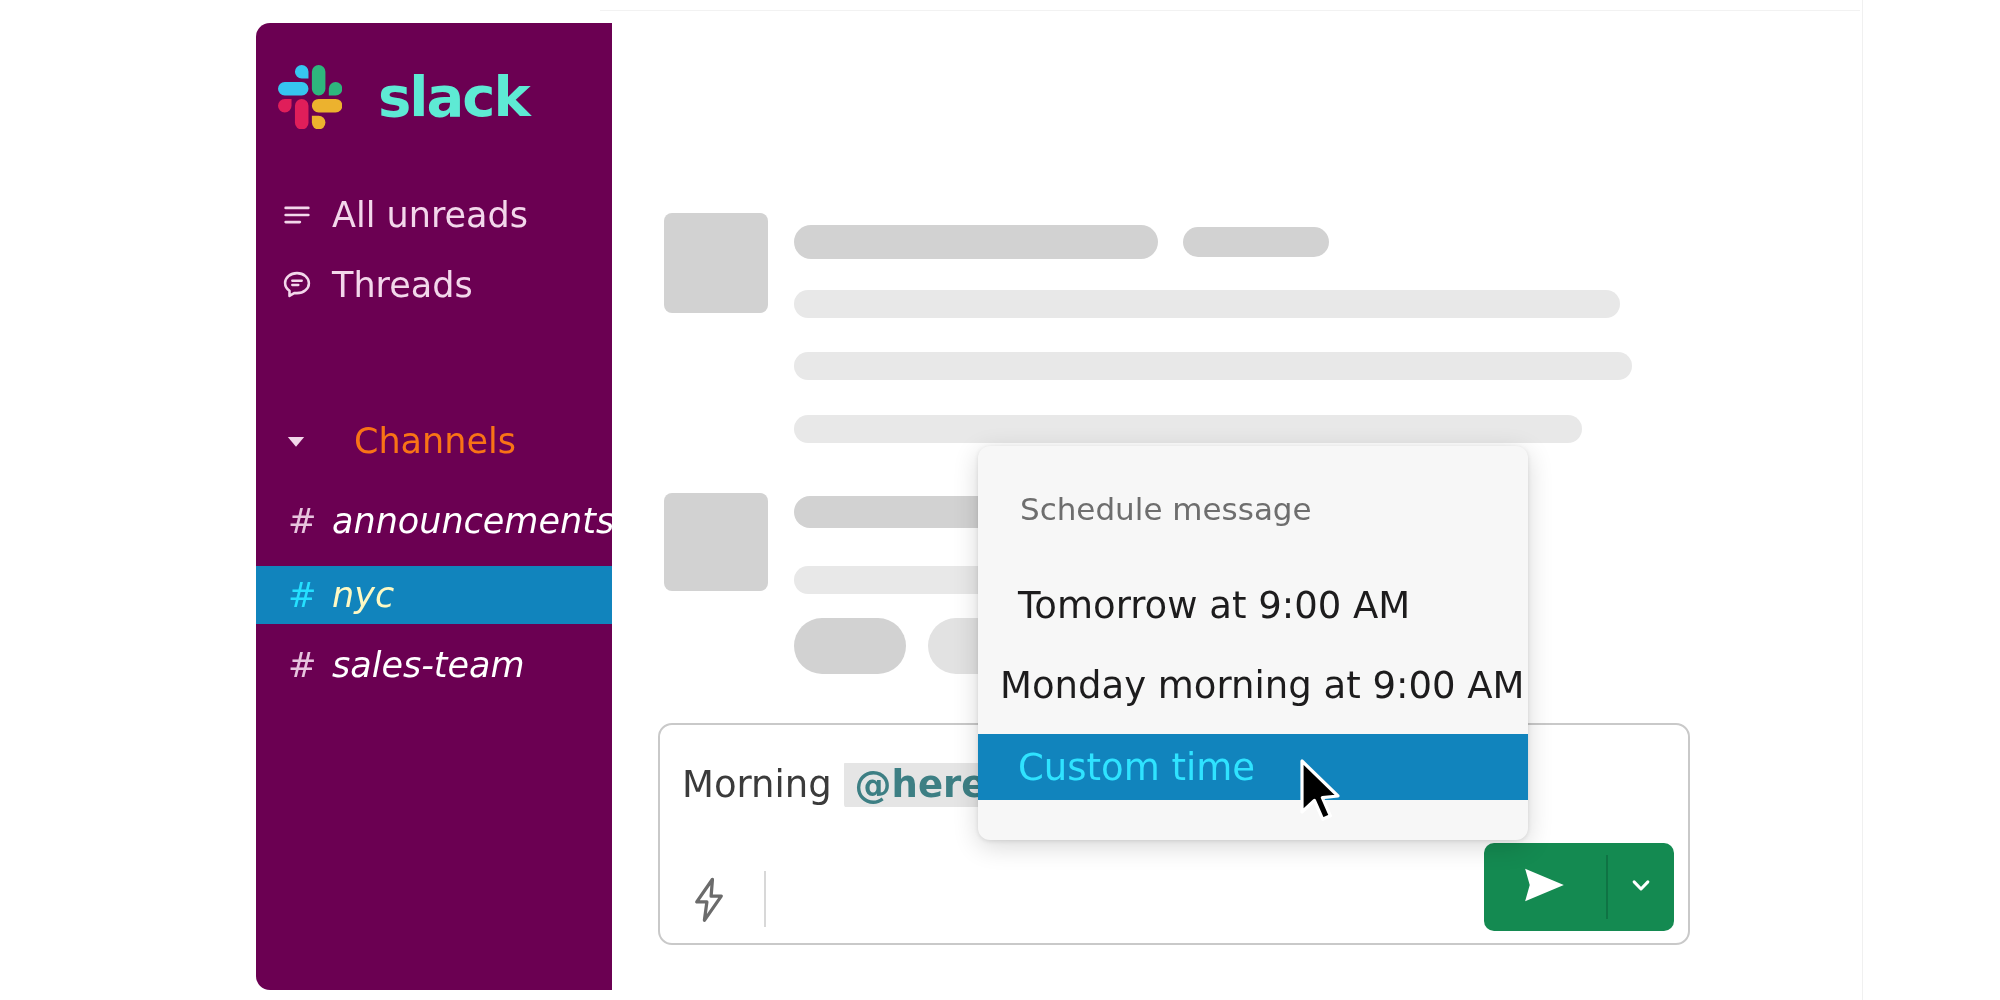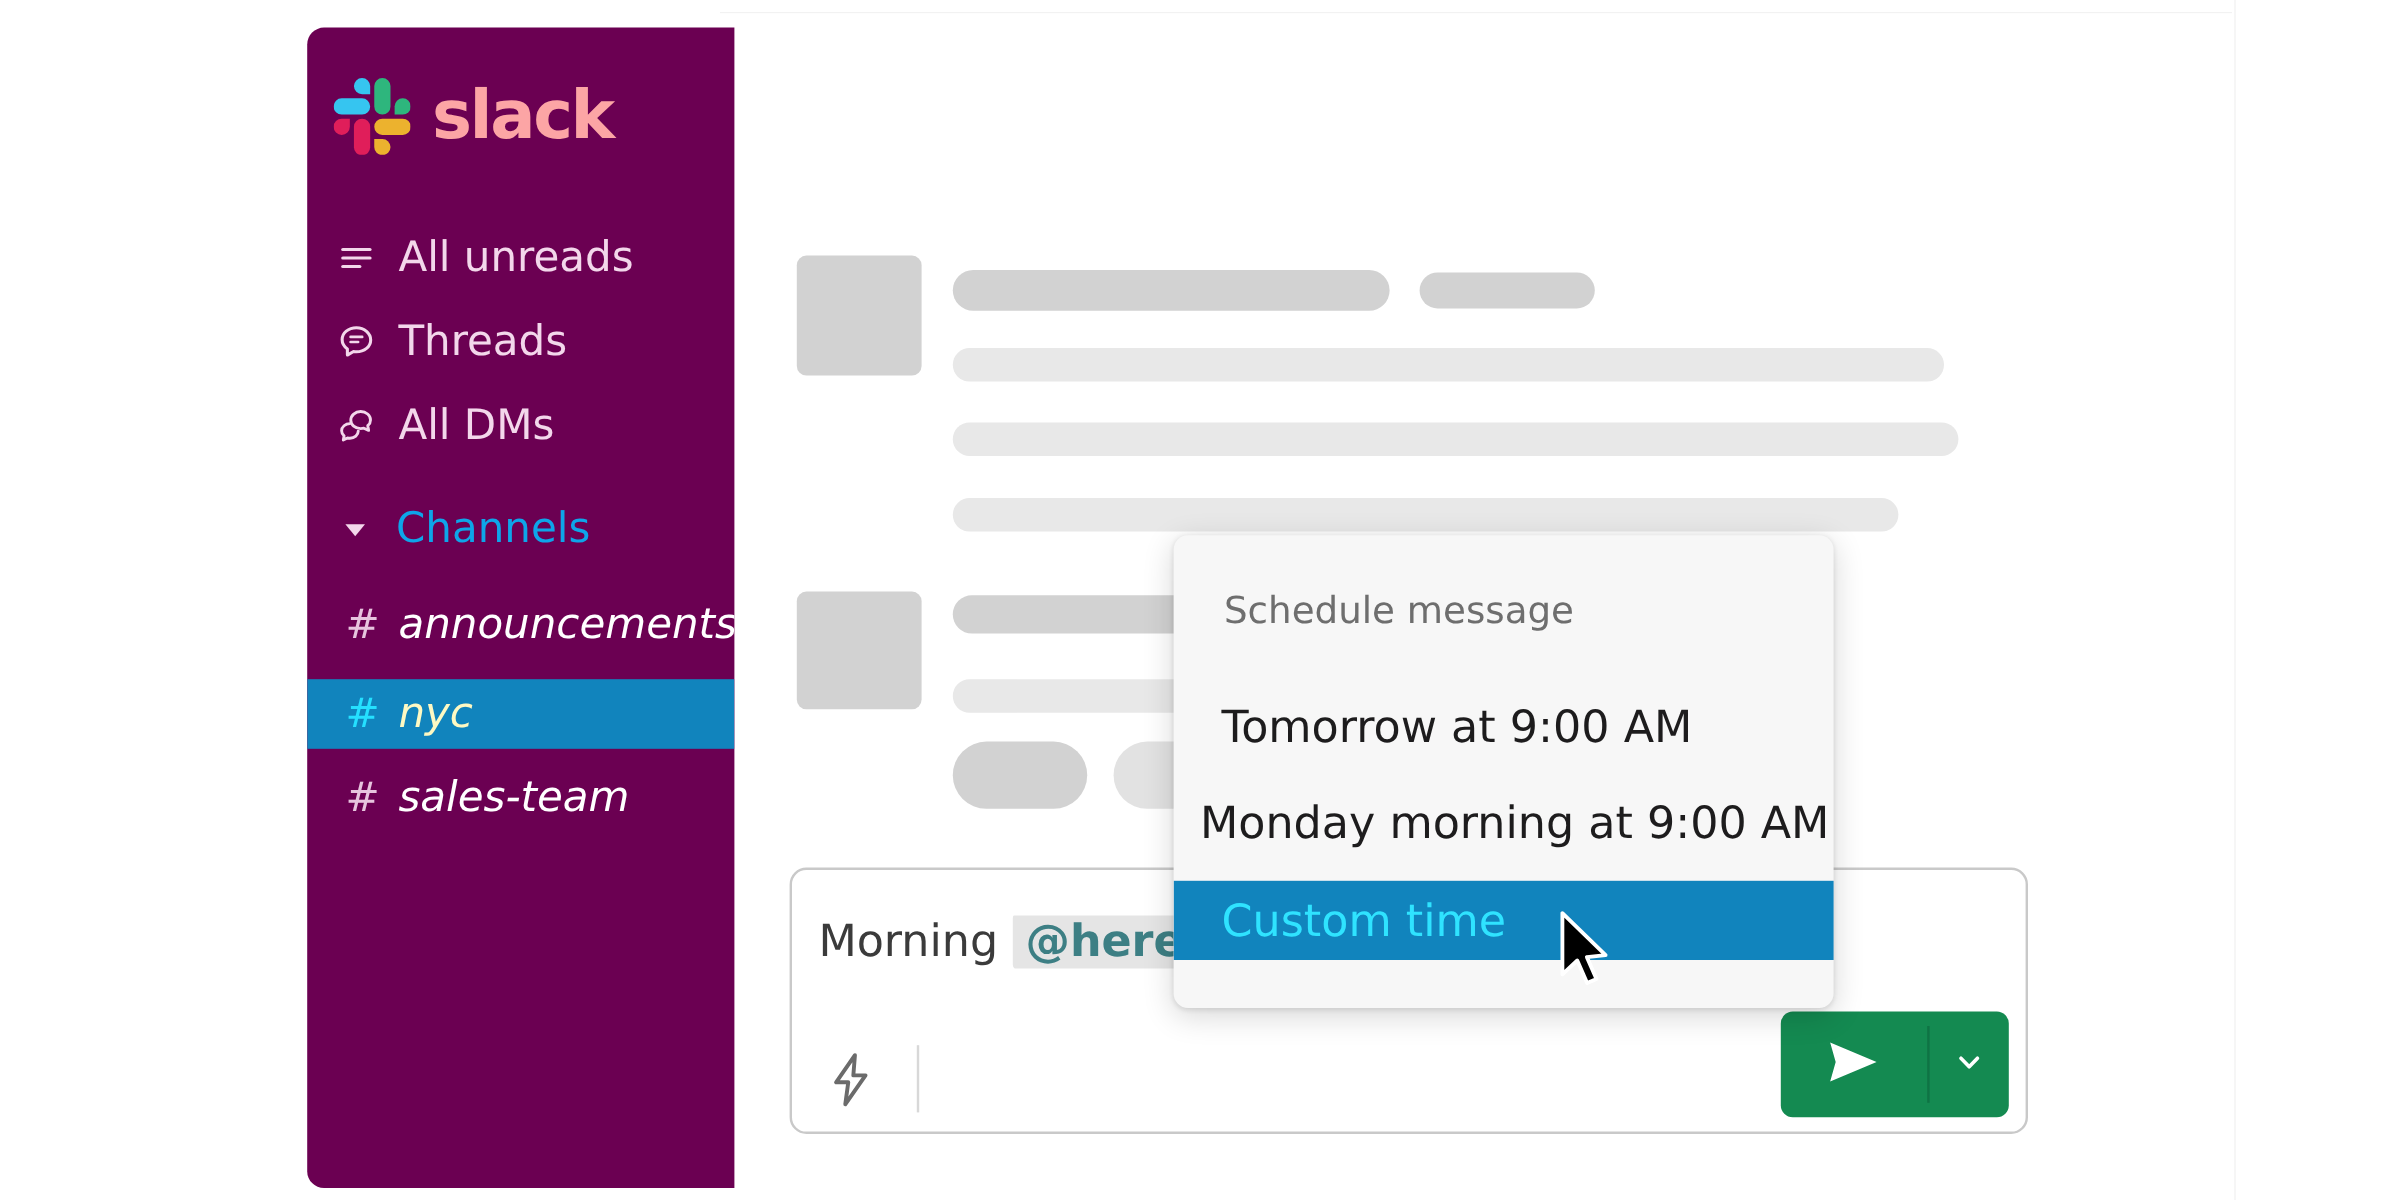--- a/index.html
+++ b/index.html
@@ -48,26 +48,27 @@
   #brand {
     position: absolute;
     left: 22px; top: 28px;
     width: 300px; height: 92px;
     display: flex;
     align-items: center;
     gap: 18px;
   }
   #brand-logo { width: 64px; height: 64px; flex: none; }
   #brand-name {
-    color: #fca5a5;
+    color: #5eead4;
     font-size: 56px;
     font-weight: 700;
     letter-spacing: -2px;
     line-height: 1;
     font-family: "DejaVu Sans", sans-serif;
+    margin-left: 18px;
   }
 
   .nav-item {
     position: absolute;
     left: 0;
     width: 356px;
     height: 56px;
     display: flex;
     align-items: center;
     padding-left: 24px;
@@ -102,24 +103,25 @@
     padding-left: 26px;
     box-sizing: border-box;
     gap: 20px;
   }
   #channels-caret {
     width: 28px; height: 28px;
     flex: none;
     display: flex; align-items: center; justify-content: center;
   }
   #channels-label {
-    color: #0ea5e9;
+    color: #f97316;
     font-size: 35px;
     line-height: 1;
     font-family: "DejaVu Sans", sans-serif;
+    margin-left: 24px;
   }
 
   .channel-item {
     position: absolute;
     left: 0;
     width: 356px;
     height: 56px;
     display: flex;
     align-items: center;
     padding-left: 32px;
@@ -350,29 +352,20 @@
           <g stroke="#f3d7eb" stroke-width="1.9" stroke-linecap="round">
             <line x1="4" y1="7" x2="20" y2="7"></line>
             <line x1="4" y1="12" x2="20" y2="12"></line>
             <line x1="4" y1="17" x2="14" y2="17"></line>
           </g>
         </svg>
       </span>
       <span class="nav-label">All unreads</span>
     </div>
 
-    <div class="nav-item" id="nav-dms">
-      <span class="nav-icon">
-        <svg width="34" height="34" viewBox="0 0 24 24">
-          <path d="M14.5 3.5c3.2 0 5.8 2.2 5.8 4.9 0 1.3-.6 2.5-1.6 3.4l.5 2.8-2.8-1.3c-.6.15-1.25.22-1.9.22-3.2 0-5.8-2.2-5.8-4.9s2.6-5.12 5.8-5.12z" fill="none" stroke="#f3d7eb" stroke-width="1.7" stroke-linejoin="round"></path>
-          <path d="M8.2 10.6c-2.7 0-4.9 1.9-4.9 4.2 0 1.15.55 2.2 1.45 2.95l-.45 2.5 2.5-1.2c.45.1.92.15 1.4.15 2.7 0 4.9-1.9 4.9-4.2" fill="none" stroke="#f3d7eb" stroke-width="1.7" stroke-linejoin="round" stroke-linecap="round"></path>
-        </svg>
-      </span>
-      <span class="nav-label">All DMs</span>
-    </div>
 
     <div id="channels-header">
       <span id="channels-caret">
         <svg width="28" height="28" viewBox="0 0 24 24">
           <path d="M5 8.5h14L12 17z" fill="#f3d7eb"></path>
         </svg>
       </span>
       <span id="channels-label">Channels</span>
     </div>
 

